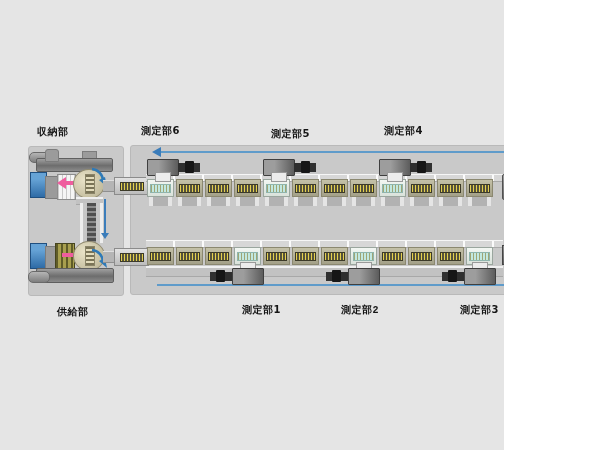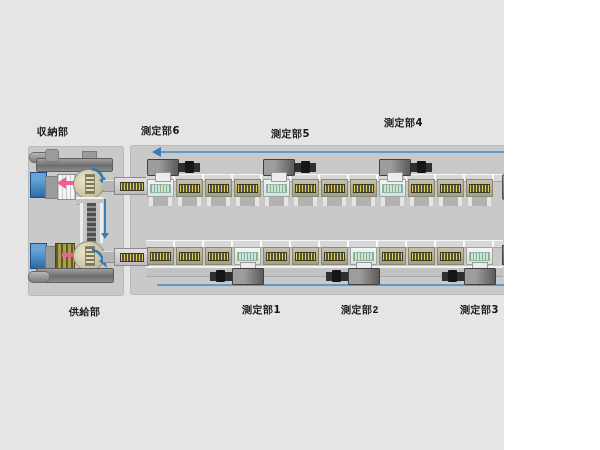--- a/index.html
+++ b/index.html
@@ -86,23 +86,23 @@
   .arc{position:absolute;}
 </style>
 </head>
 <body>
 
 <div class="stage">
 
   <div class="lbl" style="left:37px;top:125px;">収納部</div>
   <div class="lbl" style="left:141px;top:124px;">測定部6</div>
   <div class="lbl" style="left:271px;top:127px;">測定部5</div>
-  <div class="lbl" style="left:384px;top:116px;">測定部4</div>
+  <div class="lbl" style="left:384px;top:124px;">測定部4</div>
   <div class="lbl small" style="left:33px;top:213px;">リターンコンベア</div>
-  <div class="lbl" style="left:57px;top:305px;margin-left:12px;">供給部</div>
+  <div class="lbl" style="left:57px;top:305px;">供給部</div>
   <div class="lbl" style="left:242px;top:303px;">測定部1</div>
   <div class="lbl" style="left:341px;top:303px;font-family:Liberation Mono, monospace;">測定部2</div>
   <div class="lbl" style="left:460px;top:303px;">測定部3</div>
 
   <div class="panel" style="left:28px;top:146px;width:94px;height:148px;"></div>
   <div class="panel" style="left:130px;top:145px;width:438px;height:148px;"></div>
 
   <div class="fline" style="left:160px;top:151px;width:358px;"></div>
   <div class="head-left" style="left:152px;top:147px;"></div>
 

